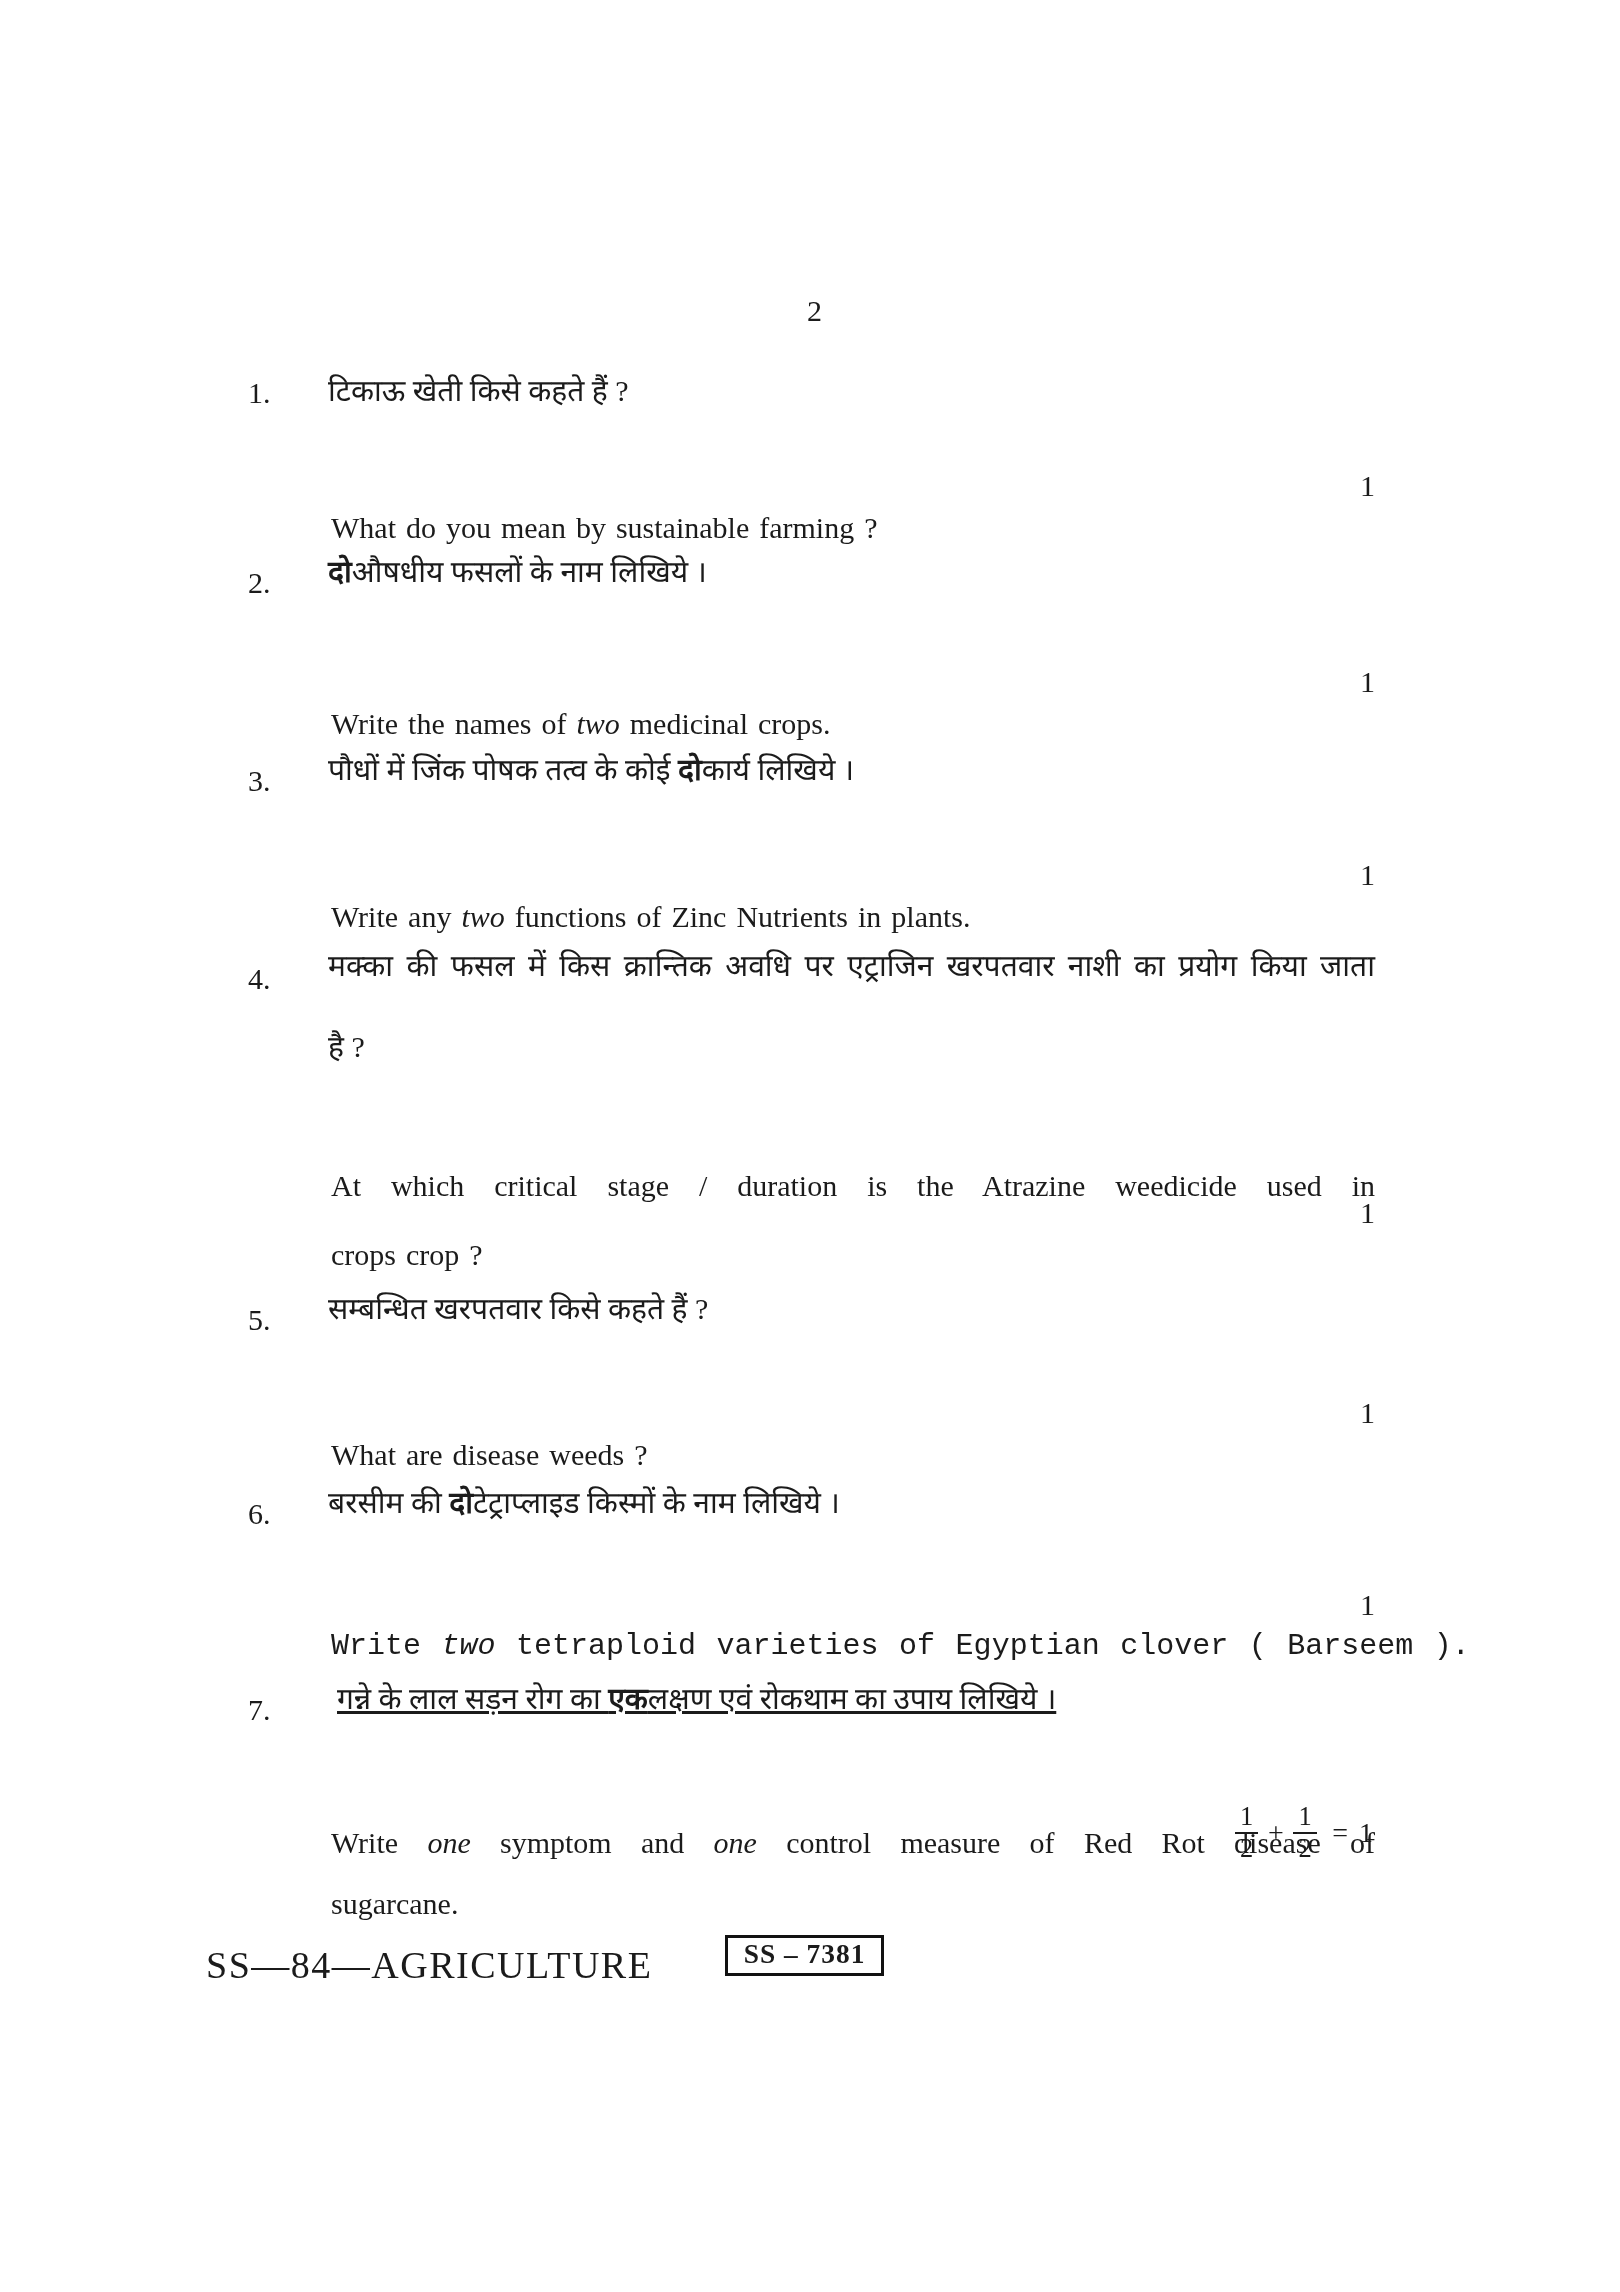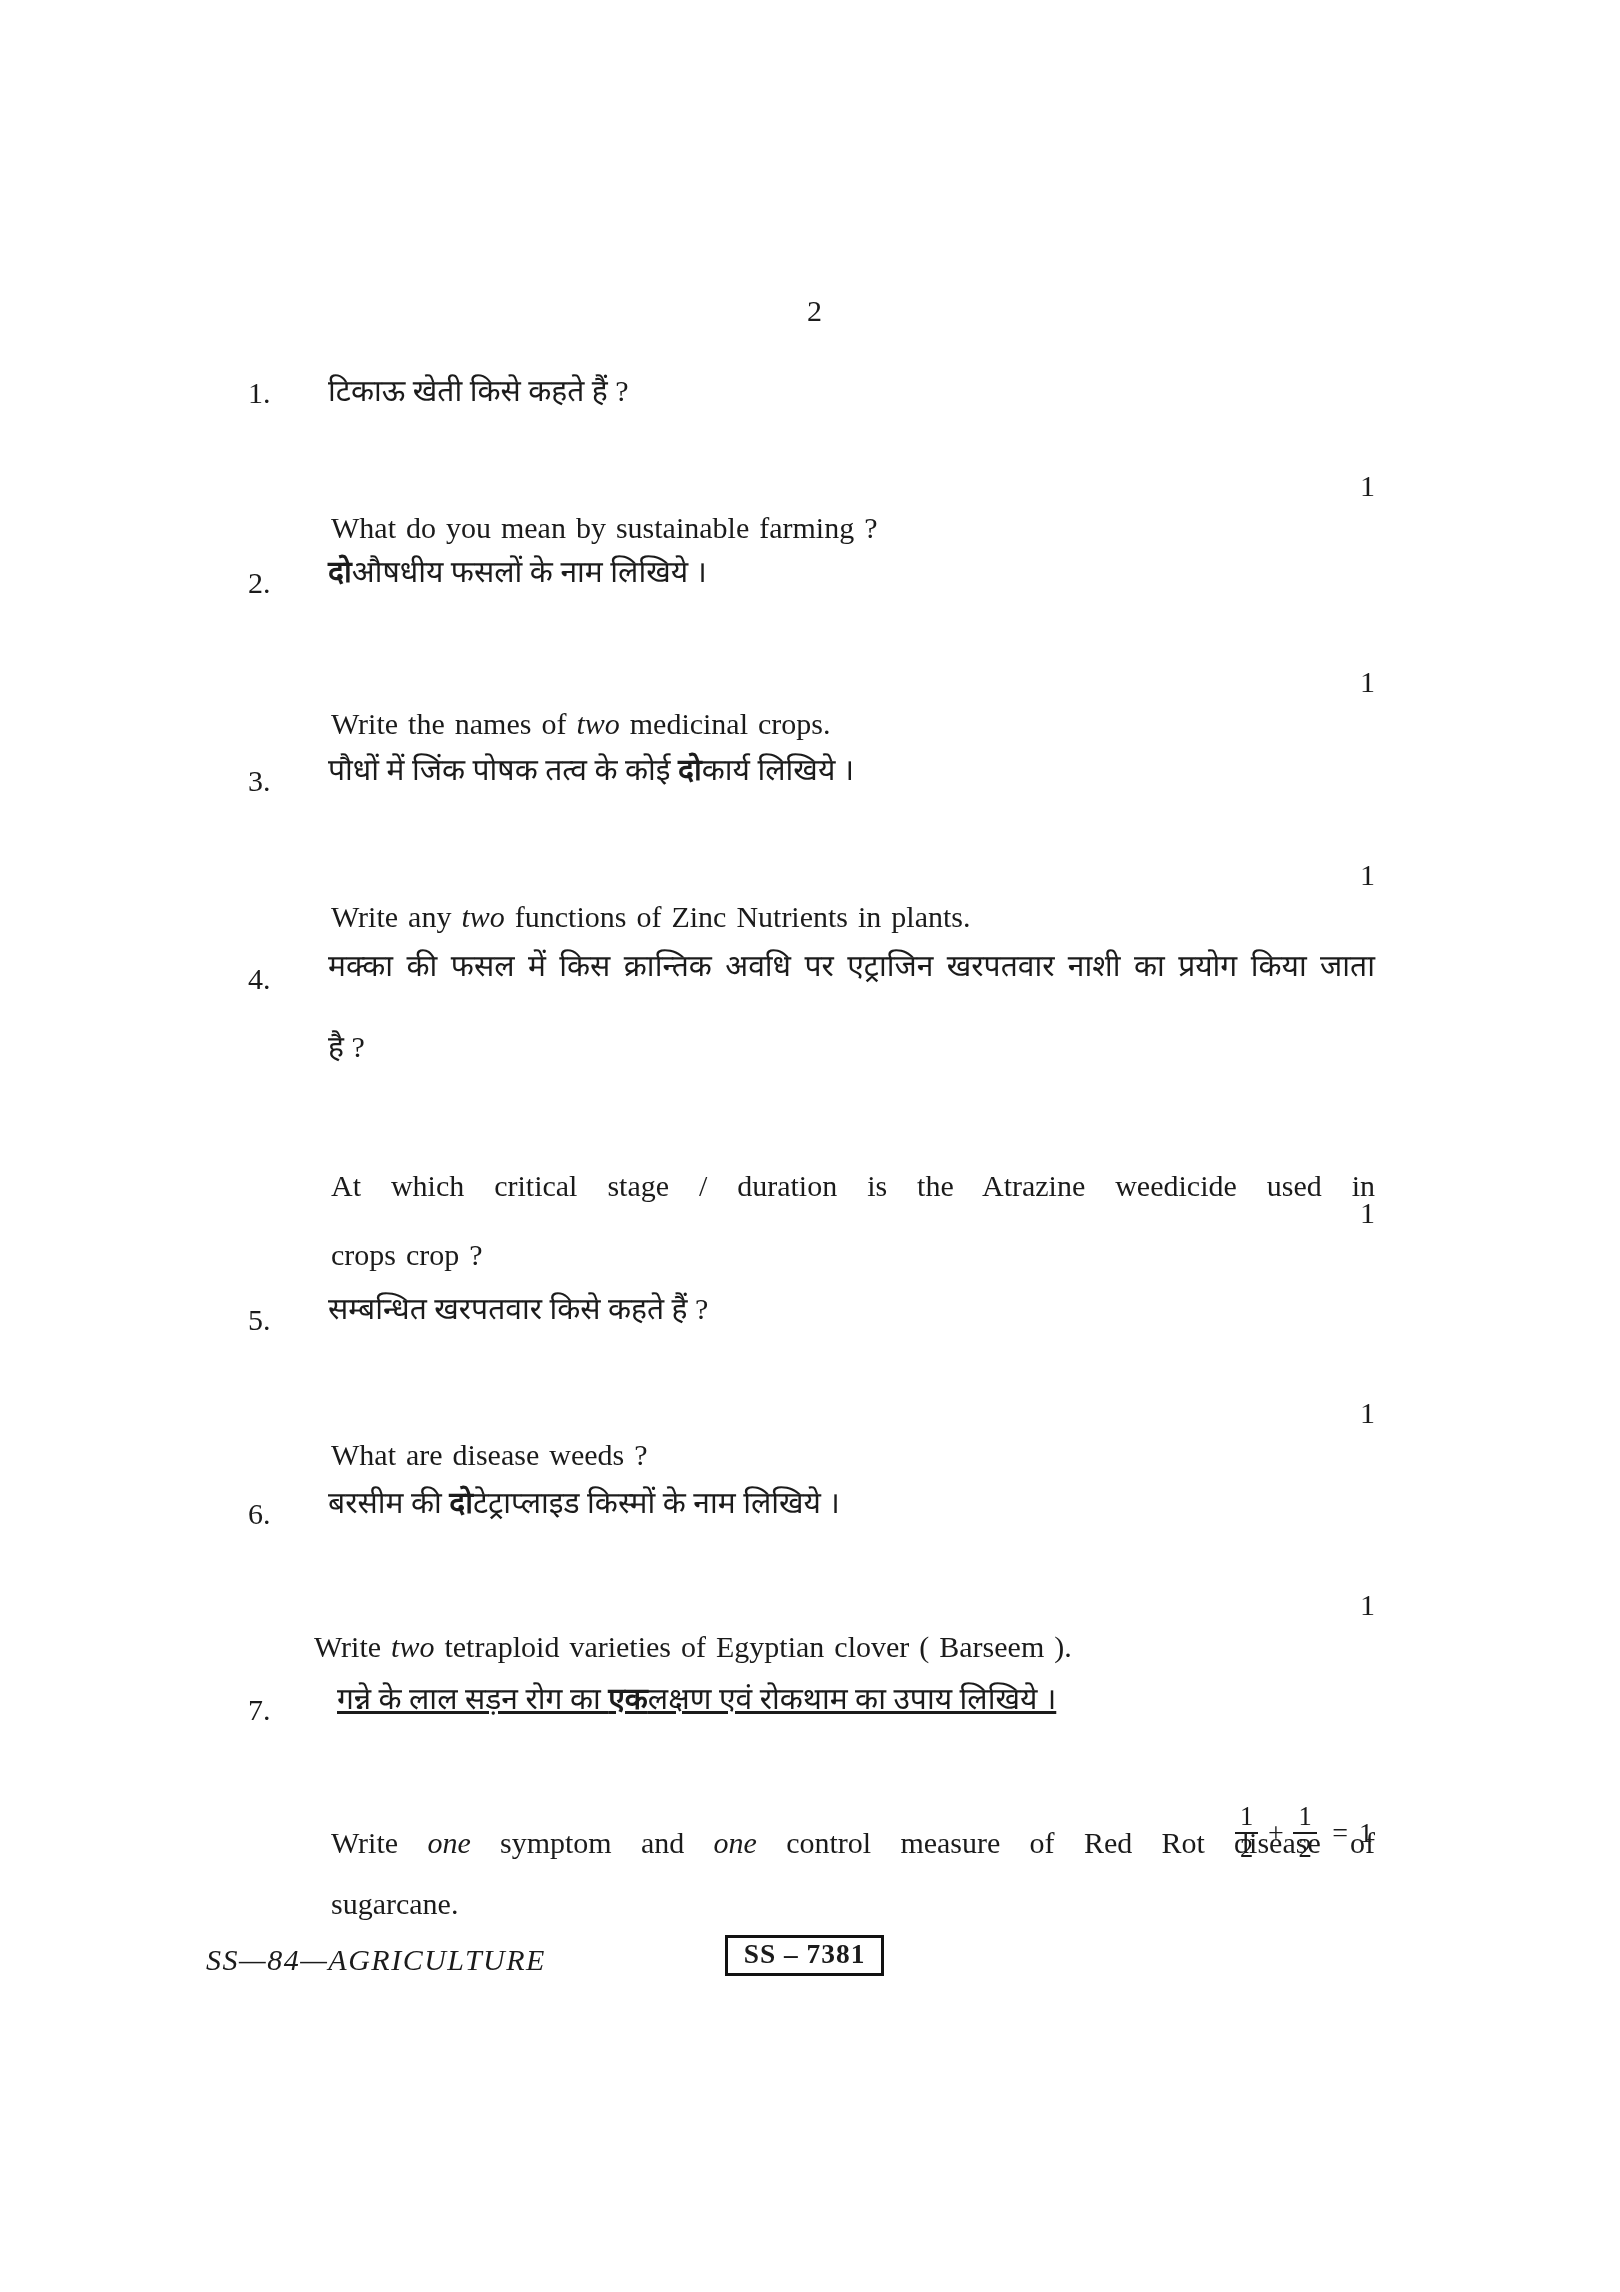--- a/index.html
+++ b/index.html
@@ -48,21 +48,21 @@
     font-family:"Liberation Serif","DejaVu Serif",serif;
   }
   .frac{display:inline-flex;flex-direction:column;align-items:center;
     font-size:26.5px;line-height:1.12;}
   .frac .fn{border-bottom:2.9px solid #1b1b1b;padding:0 4.9px;}
   .frac .fd{padding:0 4.9px;}
   .frac-op{margin:0 9.8px;font-size:28px;}
   .frac-eq{margin-left:15.7px;font-size:28px;letter-spacing:2px;}
   .footer-code{
     position:absolute;left:206px;top:1943px;
-    font-style:italic;font-size:30px;letter-spacing:1.5px;
+    font-size:38px;letter-spacing:1.5px;
   }
   .footer-box{
     position:absolute;left:725px;top:1935px;
     border:3.9px solid #111;
     padding:1px 15.7px 2.9px 15.7px;
     font-weight:bold;font-size:27.4px;letter-spacing:1px;
     background:#fff;
   }
 </style>
 </head>
@@ -88,21 +88,21 @@
       <div class="line hindi" style="top: 1027px; left: 328px; right: 245px;"><span>है  ?</span></div>
       <div class="line eng justify" style="top: 1122px; left: 331px; right: 245px;"><span>At which critical stage / duration is the Atrazine weedicide used in</span></div>
       <div class="line eng" style="top: 1191px; left: 331px; right: 245px;"><span>crops crop ?</span></div>
       <div class="marks" style="top: 1193px; right: 245px;">1</div>
       <div class="qnum" style="top: 1300px; left: 248px;">5.</div>
       <div class="line hindi" style="top: 1289px; left: 328px; right: 245px;"><span>सम्बन्धित खरपतवार किसे कहते हैं  ?</span></div>
       <div class="line eng" style="top: 1391px; left: 331px; right: 245px;"><span>What are disease weeds ?</span></div>
       <div class="marks" style="top: 1393px; right: 245px;">1</div>
       <div class="qnum" style="top: 1494px; left: 248px;">6.</div>
       <div class="line hindi" style="top: 1483px; left: 328px; right: 245px;"><span>बरसीम की </span><span class="b">दो</span><span>टेट्राप्लाइड किस्मों के नाम लिखिये ।</span></div>
-      <div class="line eng" style="top: 1583px; left: 314px; right: 245px;"><span>Write </span><span class="i">two</span><span> tetraploid varieties of Egyptian clover ( Barseem ).</span></div>
+      <div class="line eng" style="top: 1583px; left: 331px; right: 245px; font-family: Liberation Mono, monospace;"><span>Write </span><span class="i">two</span><span> tetraploid varieties of Egyptian clover ( Barseem ).</span></div>
       <div class="marks" style="top: 1585px; right: 245px;">1</div>
       <div class="qnum" style="top: 1690px; left: 248px;">7.</div>
       <div class="line hindi" style="top: 1679px; left: 337px; right: 245px; text-decoration: underline;"><span>गन्ने के लाल सड़न रोग का </span><span class="b">एक</span><span>लक्षण एवं रोकथाम का उपाय लिखिये ।</span></div>
       <div class="line eng justify" style="top: 1779px; left: 331px; right: 245px;"><span>Write </span><span class="i">one</span><span> symptom and </span><span class="i">one</span><span> control measure of Red Rot disease of</span></div>
       <div class="line eng" style="top: 1840px; left: 331px; right: 245px;"><span>sugarcane.</span></div>
       <div class="marks-frac" style="top: 1802px; right: 245px;">
         <div class="frac" style="position: static;">
           <span class="fn">1</span>
           <span class="fd">2</span>
         </div>

